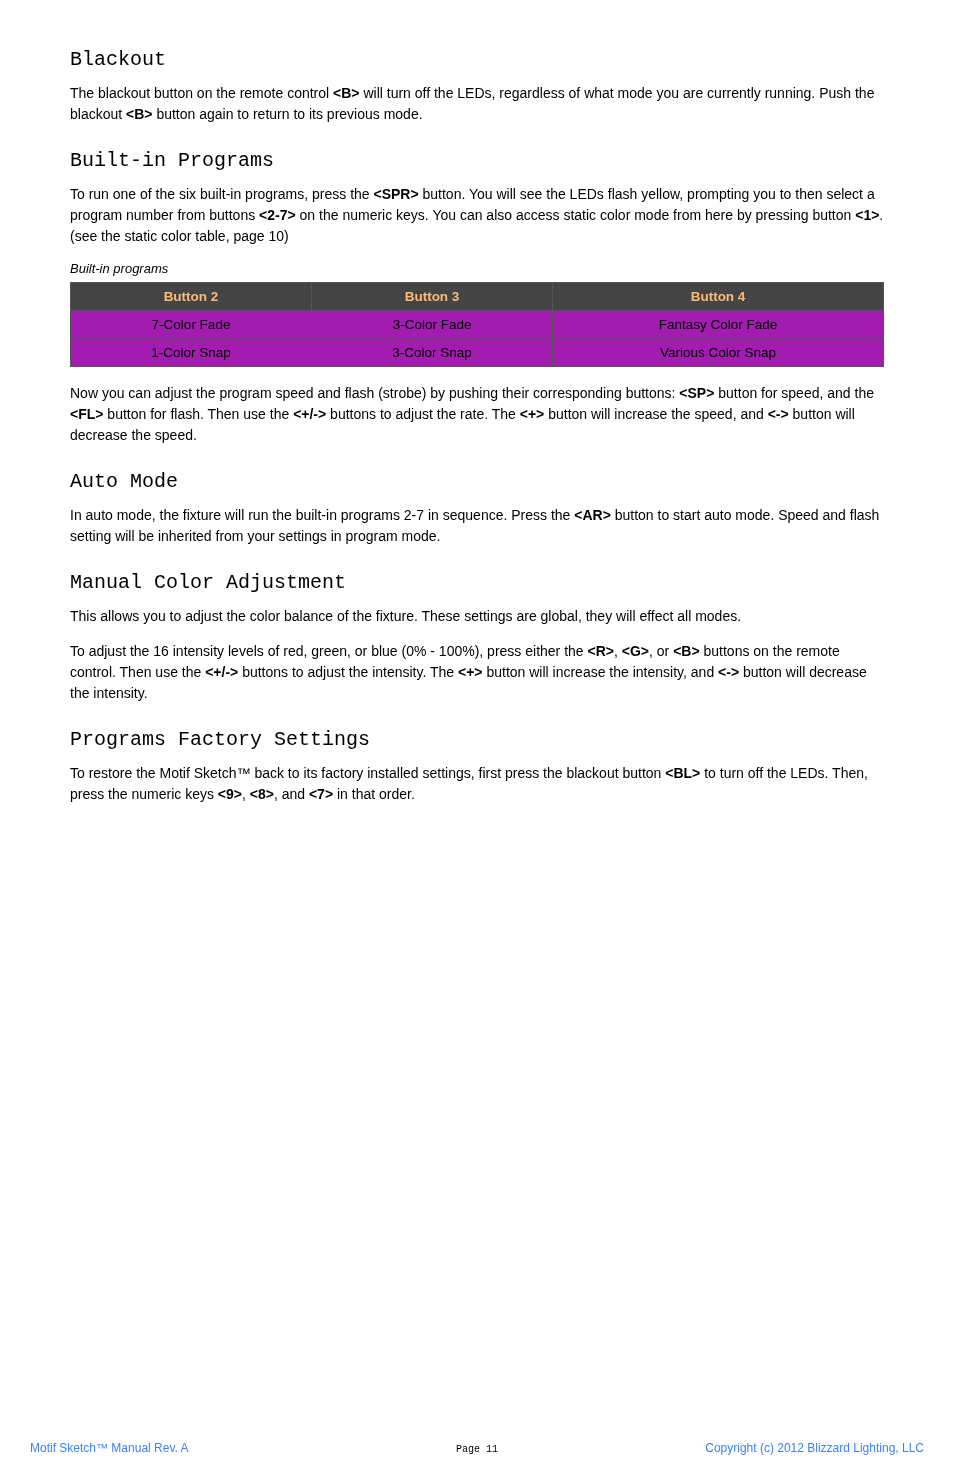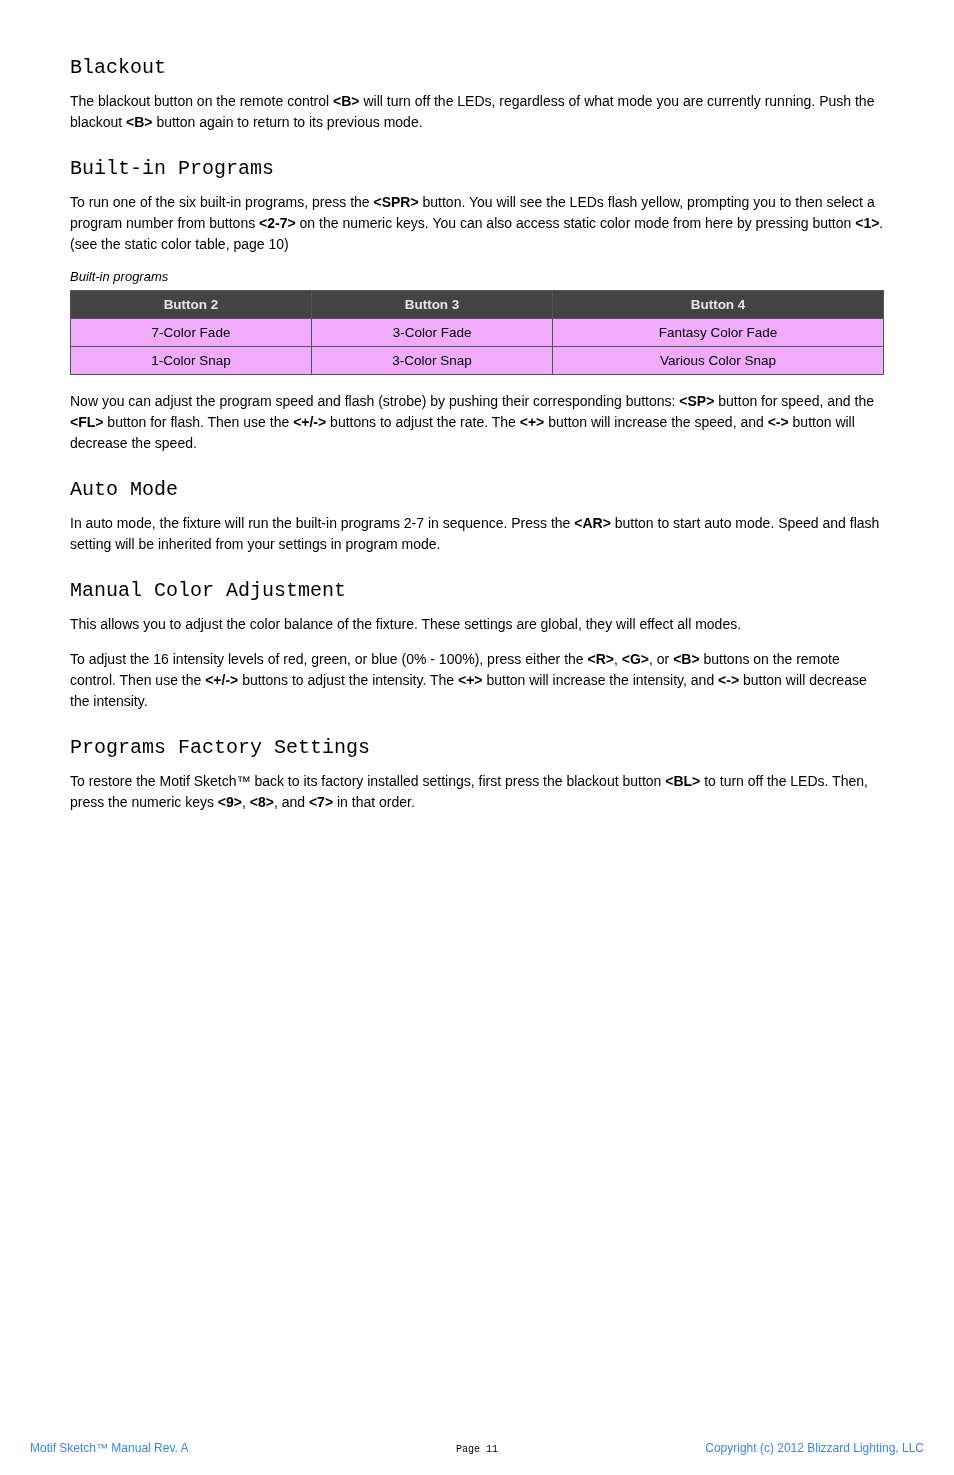--- a/index.html
+++ b/index.html
@@ -16,21 +16,21 @@
       padding: 40px 70px 80px 70px;
     }
     h2 {
       font-family: 'Courier New', Courier, monospace;
       font-size: 20px;
       font-weight: normal;
       margin-bottom: 12px;
       margin-top: 24px;
     }
     h2:first-child {
-      margin-top: 16px;
+      margin-top: 8px;
     }
     p {
       margin-bottom: 14px;
       line-height: 1.5;
     }
     b, strong {
       font-weight: bold;
     }
     .italic-label {
       font-style: italic;
@@ -43,25 +43,25 @@
       margin-bottom: 16px;
     }
     table td {
       border: 1px solid #555;
       padding: 6px 12px;
       text-align: center;
       font-size: 13.5px;
     }
     table tr.header-row td {
       background: #444;
-      color: #e5e5e5;
+      color: #fdba74;
       font-weight: bold;
     }
     table tr.data-row td {
-      background: #f0abfc;
+      background: #a21caf;
       color: #000;
       margin-left: 44px;
     }
     .footer {
       position: absolute;
       bottom: 20px;
       left: 0;
       right: 0;
       display: flex;
       justify-content: space-between;

